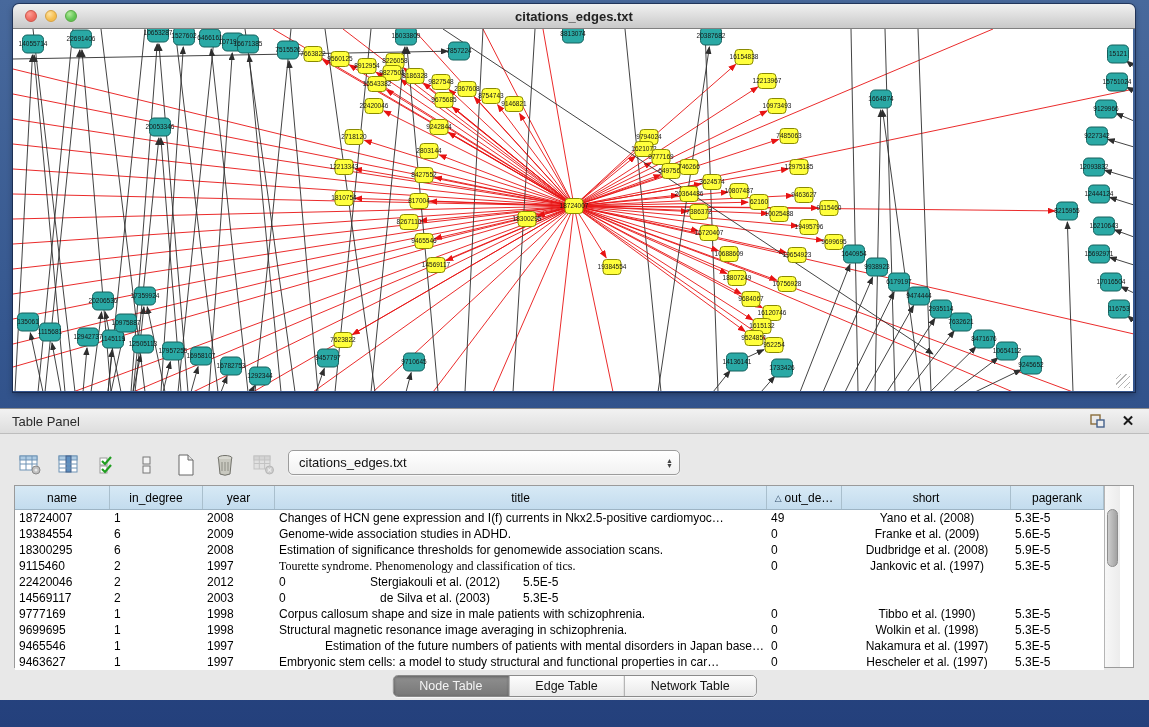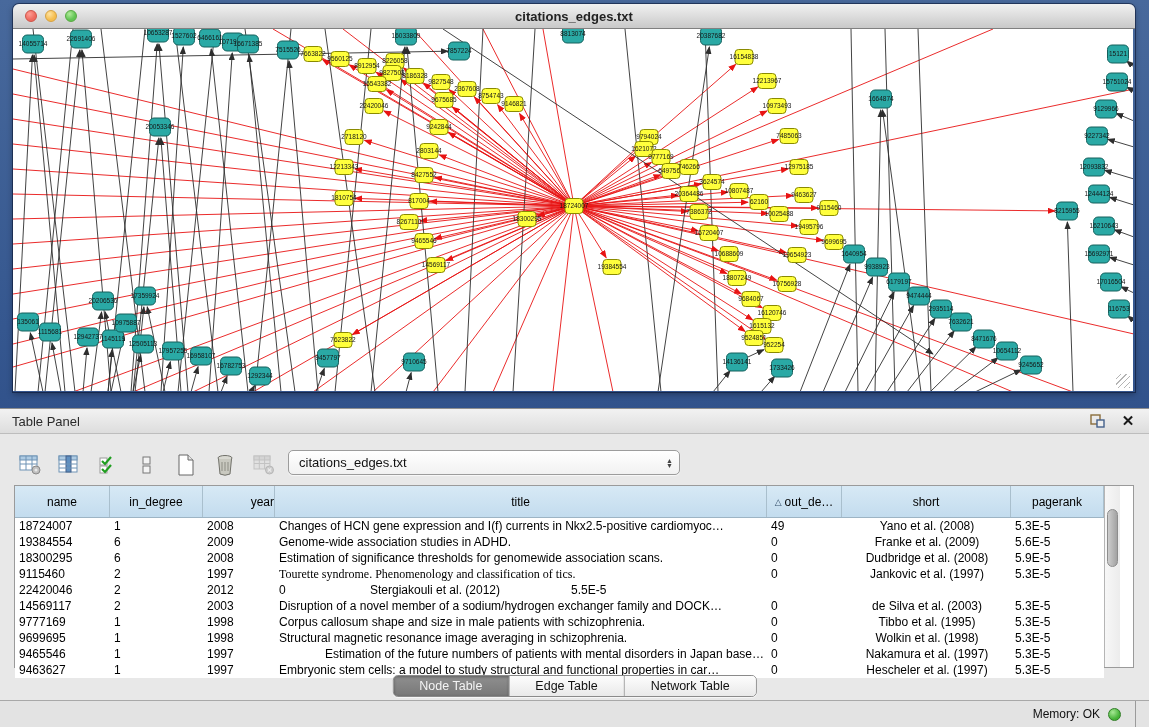--- a/index.html
+++ b/index.html
@@ -38,21 +38,21 @@
   .fx small { font-size:10px; }
   #table-chooser { position:absolute; left:288px; top:42px; width:392px; height:25px; border:1px solid #9c9c9c;
                    border-radius:5px; background:linear-gradient(#ffffff,#f1f1f1); display:flex; align-items:center;
                    padding:0 6px 0 10px; box-shadow:0 1px 1px rgba(255,255,255,.7); }
   #table-chooser span.val { flex:1; font-size:13px; color:#111; }
   .stepper { display:flex; flex-direction:column; line-height:5px; font-size:7px; color:#444; text-align:center; }
 
   #table-wrap { position:absolute; left:14px; top:77px; width:1120px; height:183px; border:1px solid #9a9a9a;
                 background:#fff; display:flex; }
   #grid { width:1089px; }
-  .hrow { display:flex; height:32px; background:linear-gradient(#d7e9f5,#c3dcee); border-bottom:1px solid #9db4c4; }
+  .hrow { display:flex; height:24px; background:linear-gradient(#d7e9f5,#c3dcee); border-bottom:1px solid #9db4c4; }
   .hcell { font-size:12px; color:#000; display:flex; align-items:center; justify-content:center;
            border-right:1px solid #a9bfcd; overflow:hidden; white-space:nowrap; }
   .hcell .sort { font-size:9px; color:#35506b; margin-right:3px; }
   .drow { display:flex; height:16px; background:#fff; }
   .dcell { font-size:12px; color:#000; padding:1px 3px 0 4px; overflow:hidden; white-space:nowrap;
            text-overflow:ellipsis; }
   .dcell.center { text-align:center; }
   #vscroll { width:16px; border-left:1px solid #b5b5b5; background:linear-gradient(90deg,#f7f7f7,#ececec); position:relative; }
   #vthumb { position:absolute; left:2px; right:2px; top:23px; height:58px; border-radius:6px;
             background:linear-gradient(90deg,#cdcdcd,#a2a2a2); border:1px solid #8d8d8d; }
@@ -561,21 +561,21 @@
 
     <div id="table-wrap">
       <div id="grid">
         <div class="hrow" id="thead">
             <div class="hcell" style="width: 95px;">
               <span>name</span>
             </div>
             <div class="hcell" style="width: 93px;">
               <span>in_degree</span>
             </div>
-            <div class="hcell" style="width: 72px; justify-content: flex-end;">
+            <div class="hcell" style="width: 72px;">
               <span>year</span>
             </div>
             <div class="hcell" style="width: 492px;">
               <span>title</span>
             </div>
             <div class="hcell" style="width: 75px;">
               <span class="sort">△</span>
               <span>out_de…</span>
             </div>
             <div class="hcell" style="width: 169px;">
@@ -621,38 +621,37 @@
               <div class="dcell" style="width: 75px;">0</div>
               <div class="dcell center" style="width: 169px;">Jankovic et al. (1997)</div>
               <div class="dcell" style="width: 93px;">5.3E-5</div>
             </div>
             <div class="drow">
               <div class="dcell" style="width: 95px;">22420046</div>
               <div class="dcell" style="width: 93px;">2</div>
               <div class="dcell" style="width: 72px;">2012</div>
               <div class="dcell" style="width: 75px;">0</div>
               <div class="dcell center" style="width: 169px;">Stergiakouli et al. (2012)</div>
-              <div class="dcell" style="width: 93px; margin-left: 48px;">5.5E-5</div>
+              <div class="dcell" style="width: 93px;">5.5E-5</div>
             </div>
             <div class="drow">
               <div class="dcell" style="width: 95px;">14569117</div>
               <div class="dcell" style="width: 93px;">2</div>
               <div class="dcell" style="width: 72px;">2003</div>
-              <div class="dcell" style="width: 492px;">Disruption of a novel member of a sodium/hydrogen exchanger family and DOCK…</div>
               <div class="dcell" style="width: 75px;">0</div>
               <div class="dcell center" style="width: 169px;">de Silva et al. (2003)</div>
               <div class="dcell" style="width: 93px;">5.3E-5</div>
             </div>
             <div class="drow">
               <div class="dcell" style="width: 95px;">9777169</div>
               <div class="dcell" style="width: 93px;">1</div>
               <div class="dcell" style="width: 72px;">1998</div>
               <div class="dcell" style="width: 492px;">Corpus callosum shape and size in male patients with schizophrenia.</div>
               <div class="dcell" style="width: 75px;">0</div>
-              <div class="dcell center" style="width: 169px;">Tibbo et al. (1995)</div>
+              <div class="dcell center" style="width: 169px;">Tibbo et al. (1990)</div>
               <div class="dcell" style="width: 93px;">5.3E-5</div>
             </div>
             <div class="drow">
               <div class="dcell" style="width: 95px;">9699695</div>
               <div class="dcell" style="width: 93px;">1</div>
               <div class="dcell" style="width: 72px;">1998</div>
               <div class="dcell" style="width: 492px;">Structural magnetic resonance image averaging in schizophrenia.</div>
               <div class="dcell" style="width: 75px;">0</div>
               <div class="dcell center" style="width: 169px;">Wolkin et al. (1998)</div>
               <div class="dcell" style="width: 93px;">5.3E-5</div>
@@ -683,18 +682,13 @@
       <div id="grid-filler"></div>
     </div>
 
     <div id="tabs">
         <div class="tab selected">Node Table</div>
         <div class="tab">Edge Table</div>
         <div class="tab">Network Table</div>
       </div>
   </div>
 
-  <div id="status-bar">
-    <span id="memory-label">Memory: OK</span>
-    <span id="memory-dot"></span>
-    <span id="status-div"></span>
-  </div>
 </div>
 
 </body></html>

